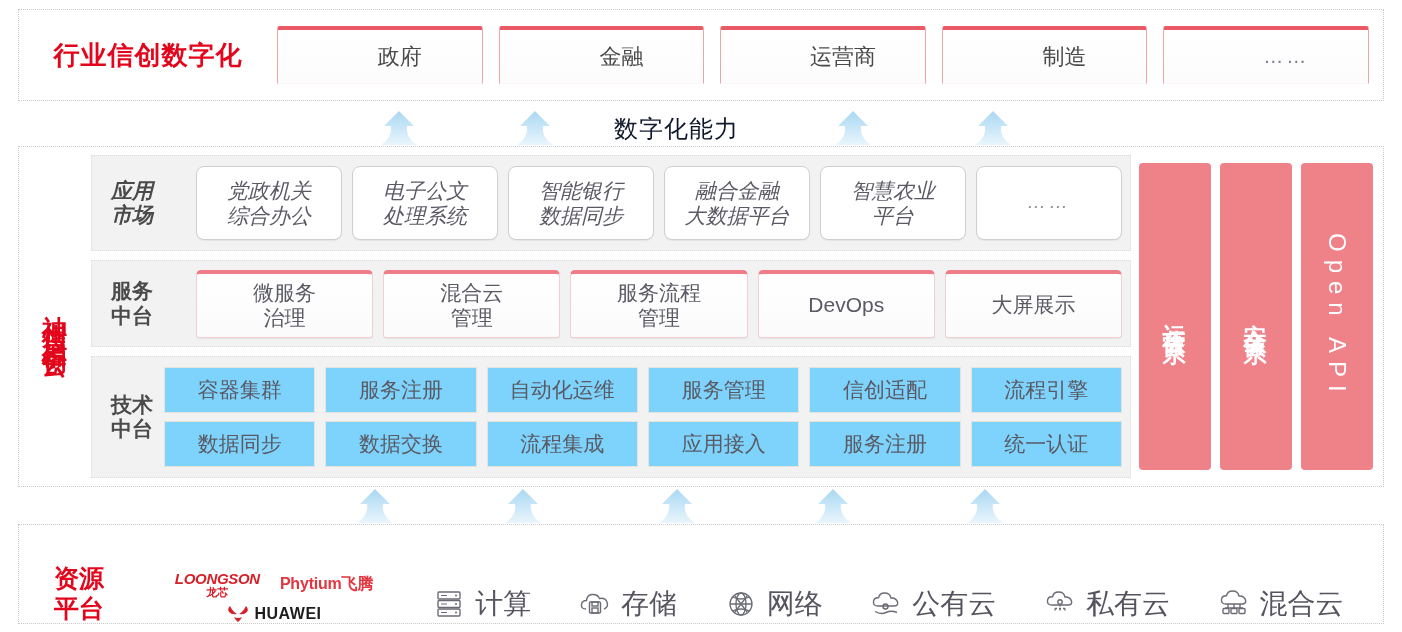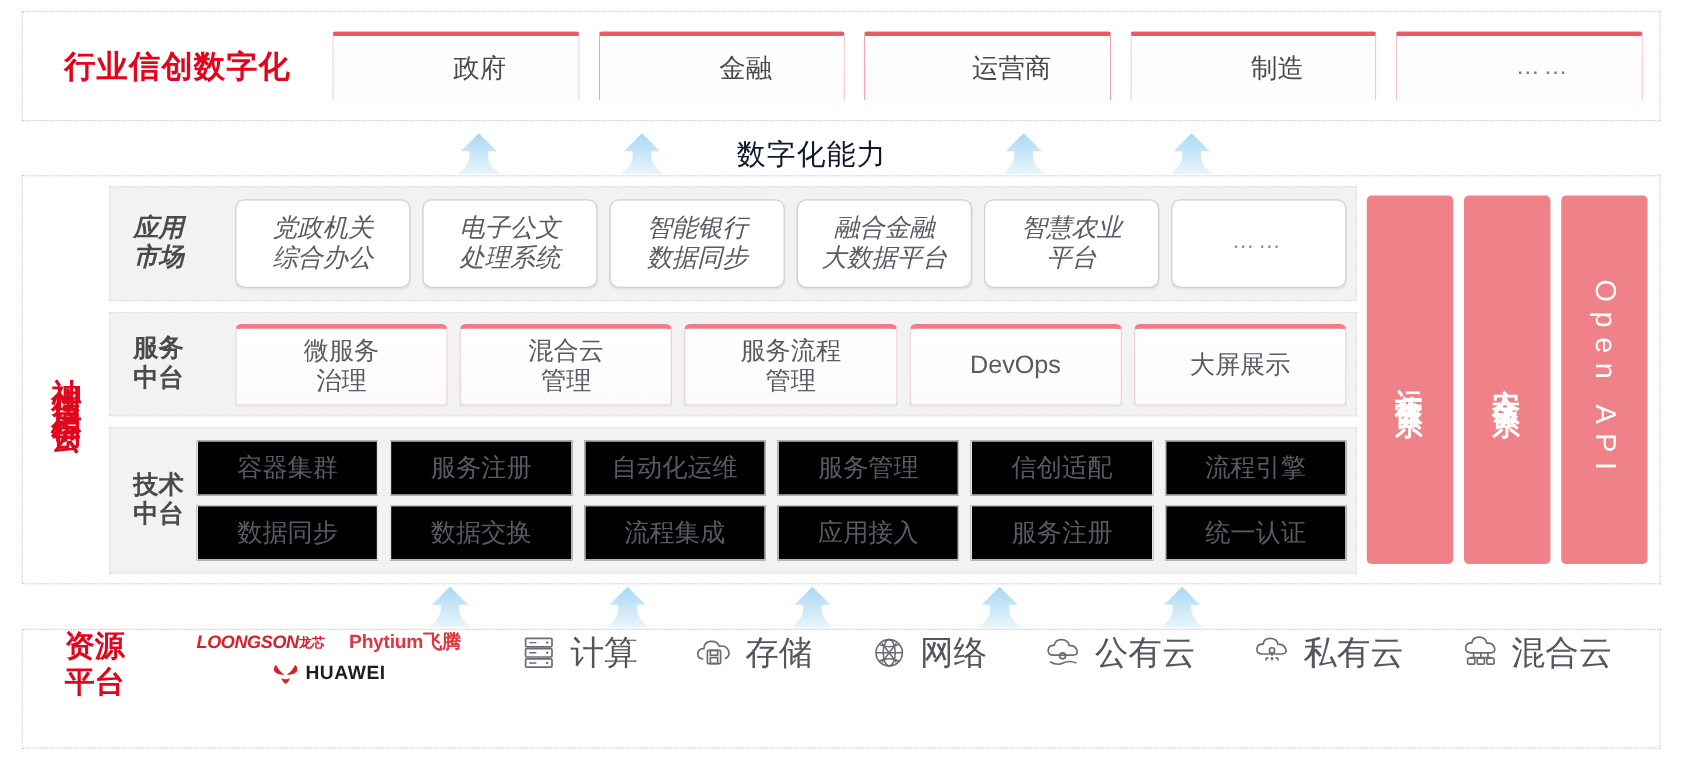--- a/index.html
+++ b/index.html
@@ -103,53 +103,53 @@
     box-shadow: 0 1px 1px rgba(0,0,0,0.05);
     display: flex; align-items: center; justify-content: center;
     text-align: center; font-size: 21px; color: #5a5a64; line-height: 1.2;
   }
 
   
   .tech-grid { flex: 1; display: flex; flex-direction: column; gap: 8px; }
   .tech-row { display: flex; gap: 10px; }
   .tech-card {
     flex: 1; height: 46px;
-    background: #000000; border: 1px solid #e6e2dc;
+    background: #7dd3fc; border: 1px solid #e6e2dc;
     display: flex; align-items: center; justify-content: center;
     font-size: 21px; color: #5a5a64;
   }
 
   
   .pillars { display: flex; gap: 9px; align-items: stretch; padding: 8px 0; }
   .pillar {
     width: 72px; background: #ef8189; border-radius: 4px;
     display: flex; align-items: center; justify-content: center;
   }
   .pillar span {
     color: #ffffff; font-size: 23px; font-weight: bold;
     writing-mode: vertical-rl; letter-spacing: 6px;
   }
   .pillar.api span { font-weight: normal; letter-spacing: 8px; font-size: 24px; }
 
   
   .resource-band {
     position: absolute; left: 18px; top: 524px; width: 1366px; height: 100px;
     border: 1.5px dotted #c9c9c9;
-    display: flex; align-items: flex-start;
+    display: flex; align-items: flex-end;
   }
   .res-title {
     width: 120px; text-align: center;
     color: #e3051b; font-size: 25px; font-weight: bold; line-height: 1.18;
   }
   .res-logos {
     width: 270px; display: flex; flex-direction: column;
     align-items: center; justify-content: center; gap: 7px;
   }
   .logo-row { display: flex; align-items: center; justify-content: center; gap: 20px; }
-  .logo-loongson { display:flex; flex-direction:row; align-items:center; line-height:1; }
+  .logo-loongson { display:flex; flex-direction:column; align-items:center; line-height:1; }
   .logo-loongson .en {
     color:#d7202a; font-size: 15px; font-weight: bold; font-style: italic;
     letter-spacing: -0.3px;
   }
   .logo-loongson .cn { color:#d7202a; font-size: 11px; font-weight:bold; margin-top:1px;}
   .logo-phytium { color:#e2353f; font-size: 16px; font-weight: bold; letter-spacing:-0.2px;}
   .logo-huawei { display:flex; align-items:center; gap:6px; }
   .logo-huawei .mark { width: 22px; height: 18px; }
   .logo-huawei .txt { color:#1d1d1d; font-size: 16px; font-weight: bold; letter-spacing: 0.5px;}
 

